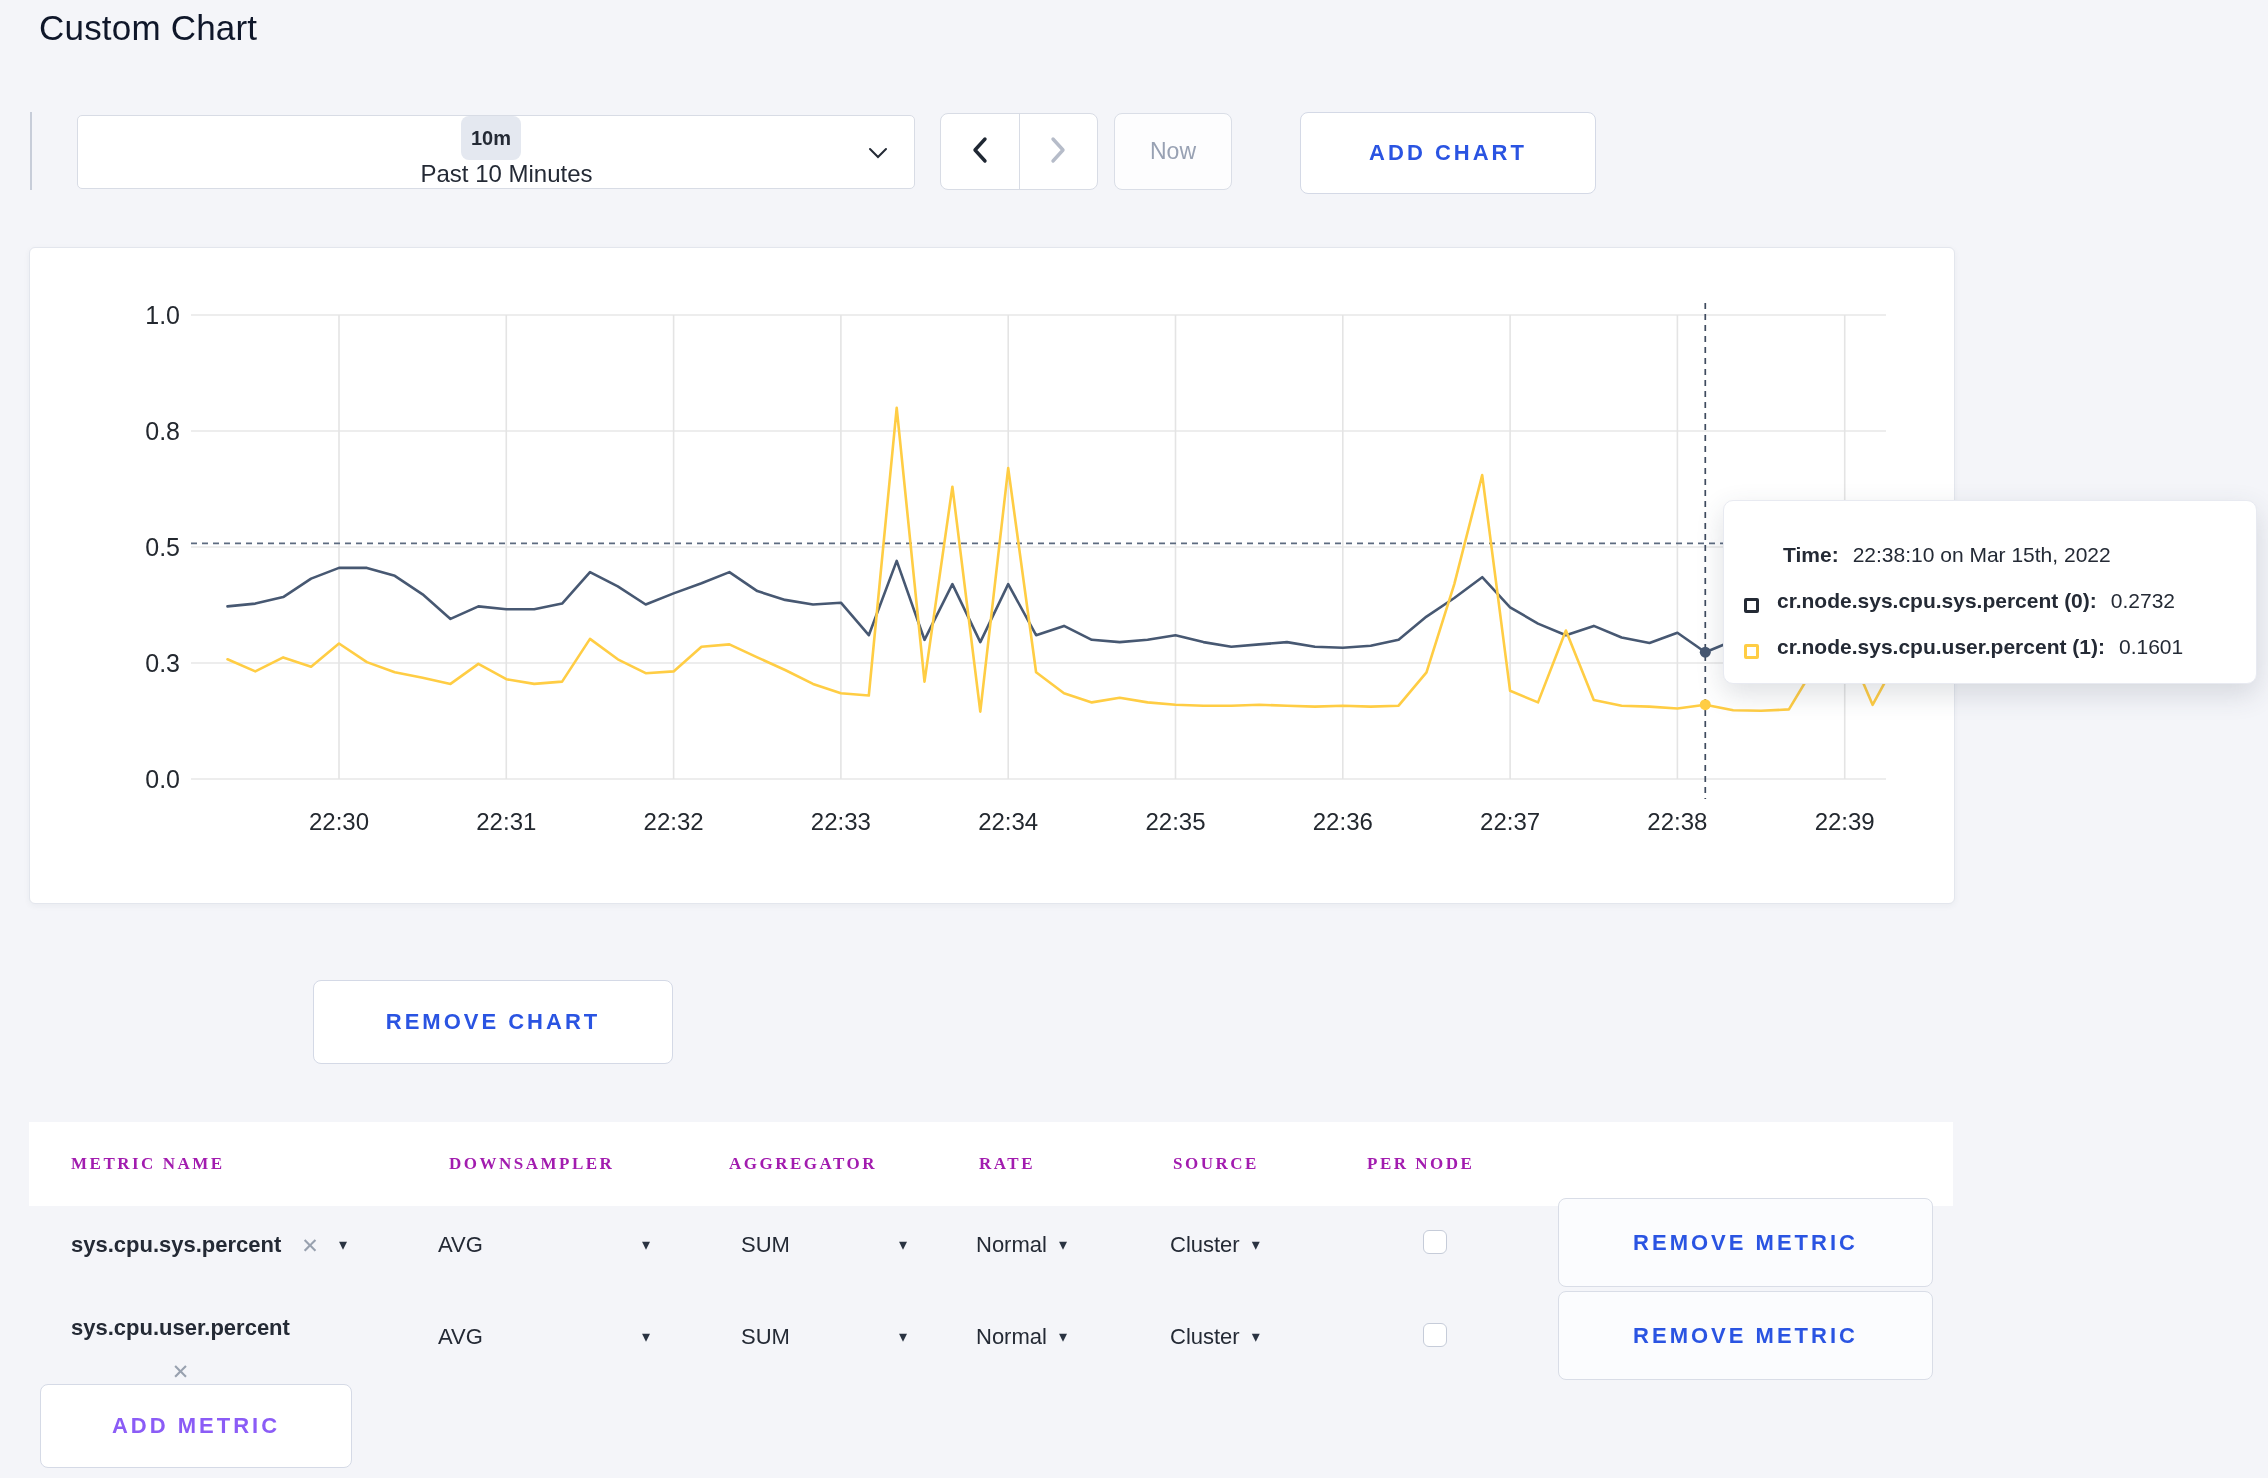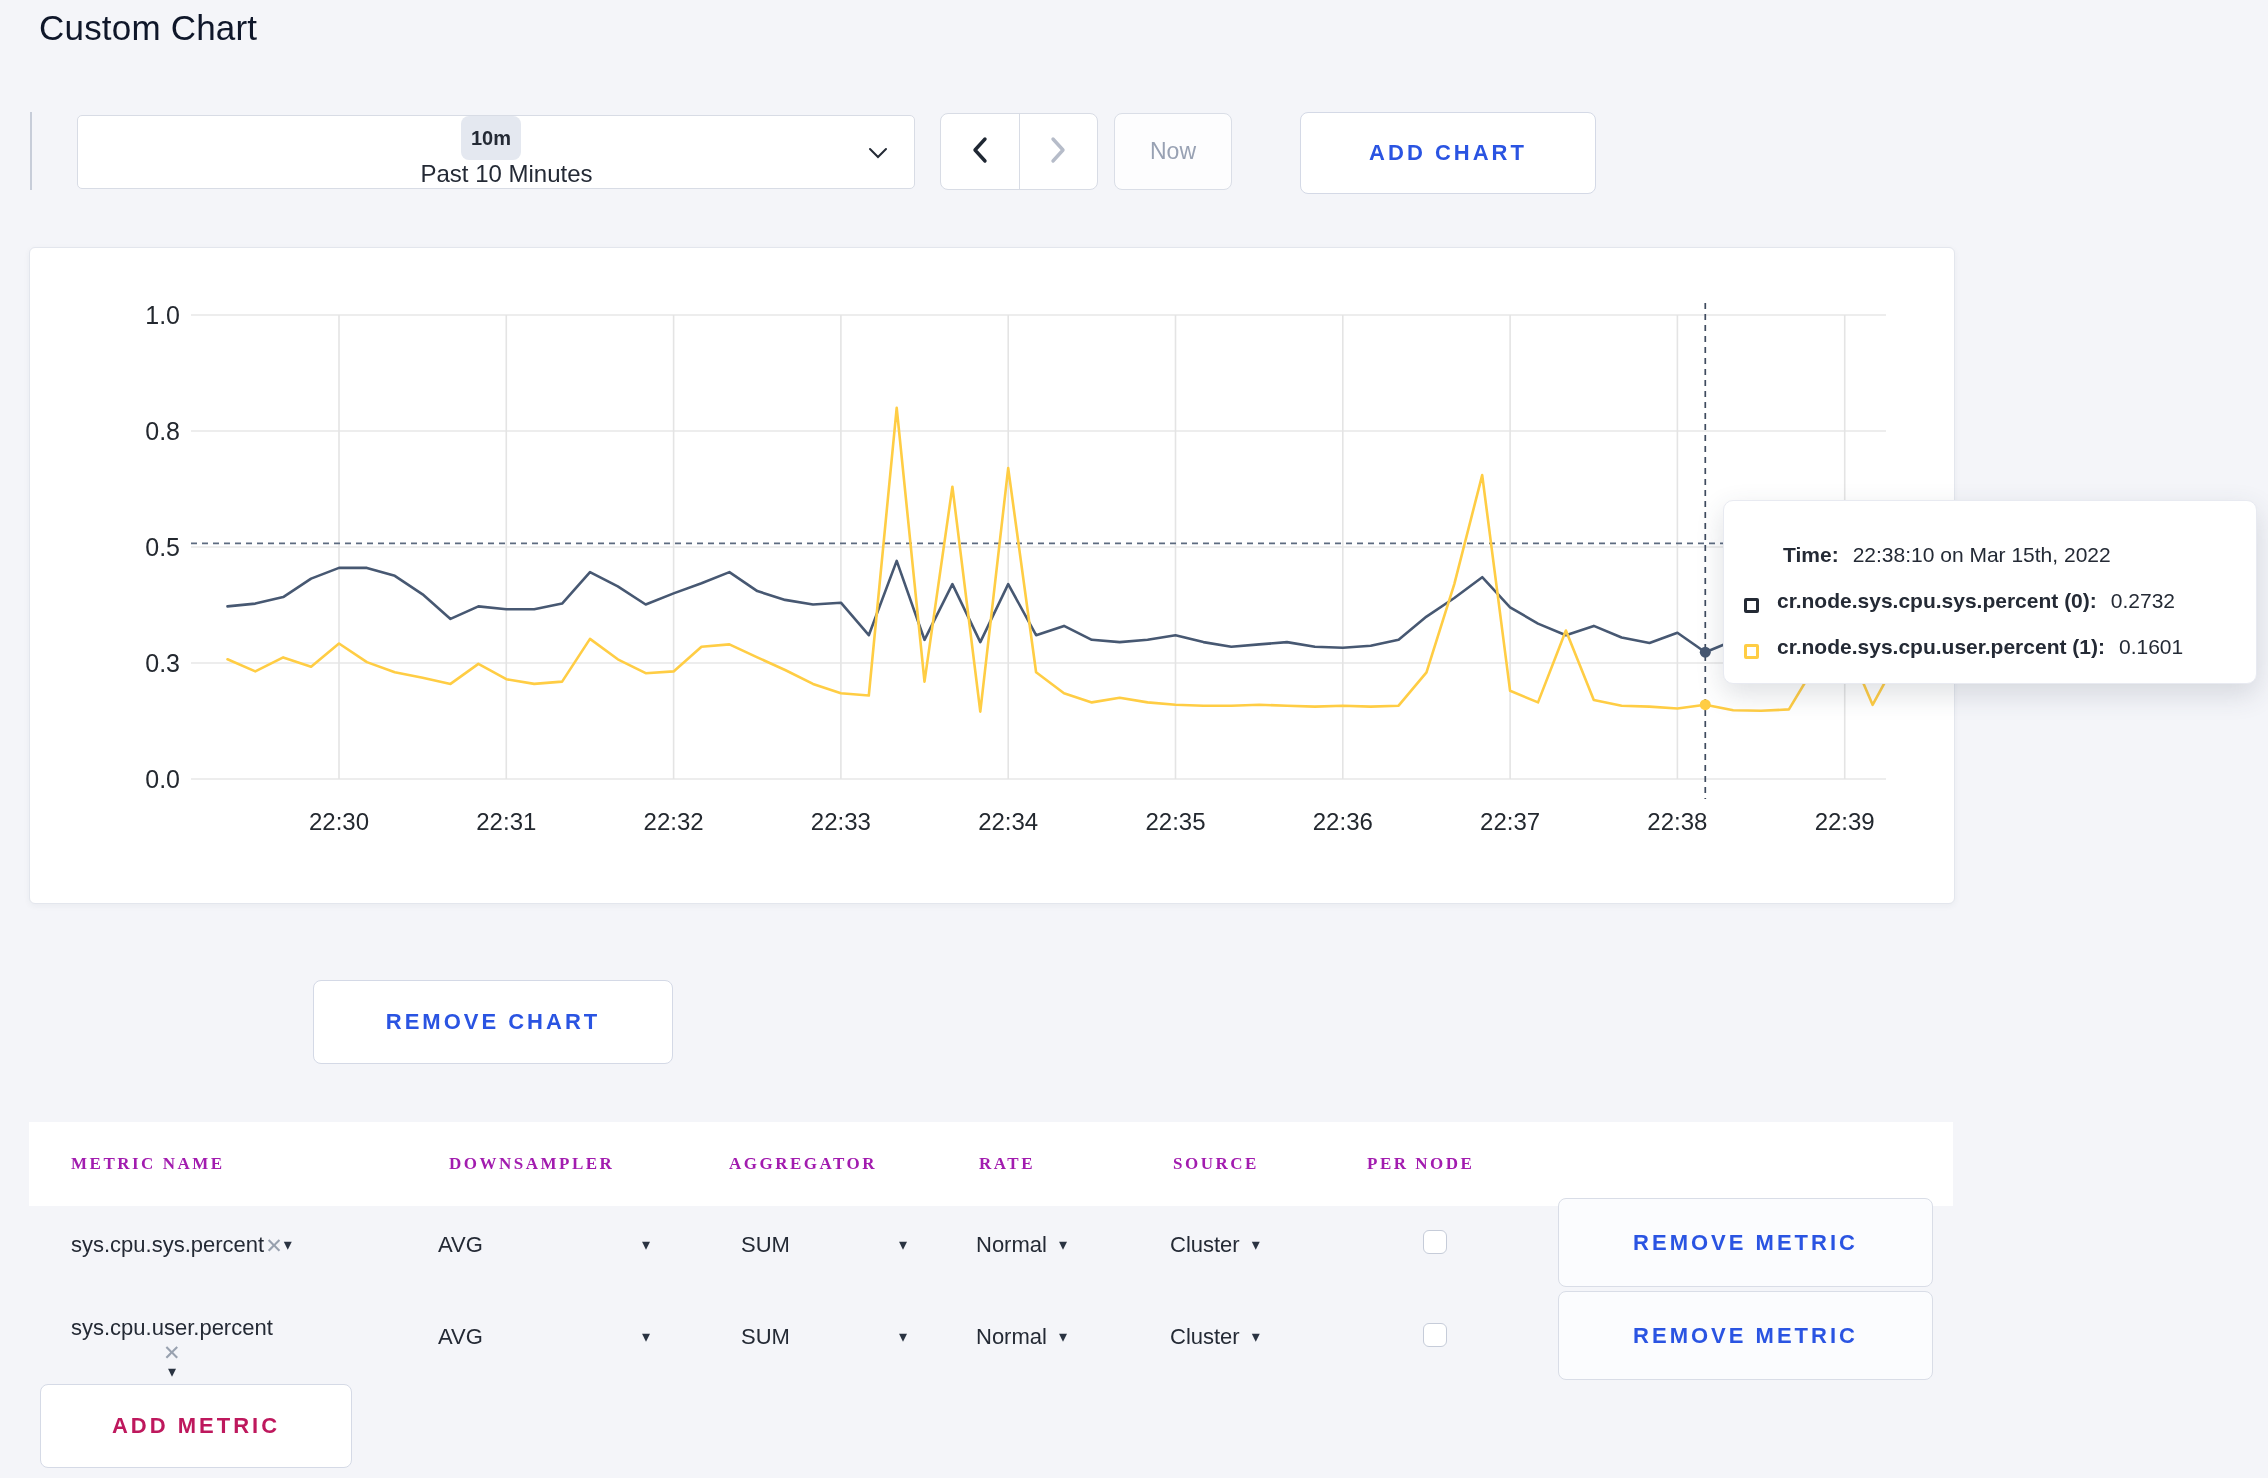--- a/index.html
+++ b/index.html
@@ -41,26 +41,26 @@
   .remove-chart-btn { position:absolute; left:313px; top:980px; width:360px; height:84px; background:#fff; border:1px solid #D4D9E6; border-radius:8px; display:flex; align-items:center; justify-content:center; font-size:22px; font-weight:600; letter-spacing:3px; color:#2A54E2; cursor:pointer; }
 
   
   .mt-header { position:absolute; left:29px; top:1122px; width:1924px; height:84px; background:#fff; }
   .mt-col { position:absolute; top:0; height:84px; display:flex; align-items:center; font-size:17px; font-weight:700; letter-spacing:2.5px; color:#a21caf;font-family:Liberation Serif, serif; }
   .c0{left:42px;} .c1{left:420px;} .c2{left:700px;} .c3{left:950px;} .c4{left:1144px;} .c5{left:1338px;}
 
   .cell { position:absolute; display:flex; align-items:center; font-size:22px; color:#242A35; height:44px; }
   .caret { font-size:16px; color:#2A3342; line-height:1; }
   .clear-x { font-size:21px; color:#98A1AF; line-height:1; }
-  .sel-metric { gap:1px; cursor:pointer; }
+  .sel-metric { gap:20px; cursor:pointer;font-weight:bold; }
   .sel-between { justify-content:space-between; cursor:pointer; }
   .sel-inline { gap:12px; cursor:pointer; }
   .checkbox { position:absolute; width:24px; height:24px; background:#fff; border:1.5px solid #C6CCD9; border-radius:6px; cursor:pointer; }
   .remove-metric-btn { position:absolute; left:1558px; width:375px; height:89px; background:#FBFCFE; border:1px solid #D9DDE7; border-radius:8px; display:flex; align-items:center; justify-content:center; font-size:22px; font-weight:600; letter-spacing:3px; color:#2A54E2; cursor:pointer;text-align:right; }
-  .add-metric-btn { position:absolute; left:40px; top:1384px; width:312px; height:84px; background:#fff; border:1px solid #D5DAE6; border-radius:8px; display:flex; align-items:center; justify-content:center; font-size:22px; font-weight:600; letter-spacing:3px; color:#be185d; cursor:pointer; }
+  .add-metric-btn { position:absolute; left:40px; top:1384px; width:312px; height:84px; background:#fff; border:1px solid #D5DAE6; border-radius:8px; display:flex; align-items:center; justify-content:center; font-size:22px; font-weight:600; letter-spacing:3px; color:#8b5cf6; cursor:pointer; }
 </style>
 </head>
 <body>
 
 <div class="page">
 
   <div class="title">Custom Chart</div>
 
   <div class="tb-divider"></div>
 

